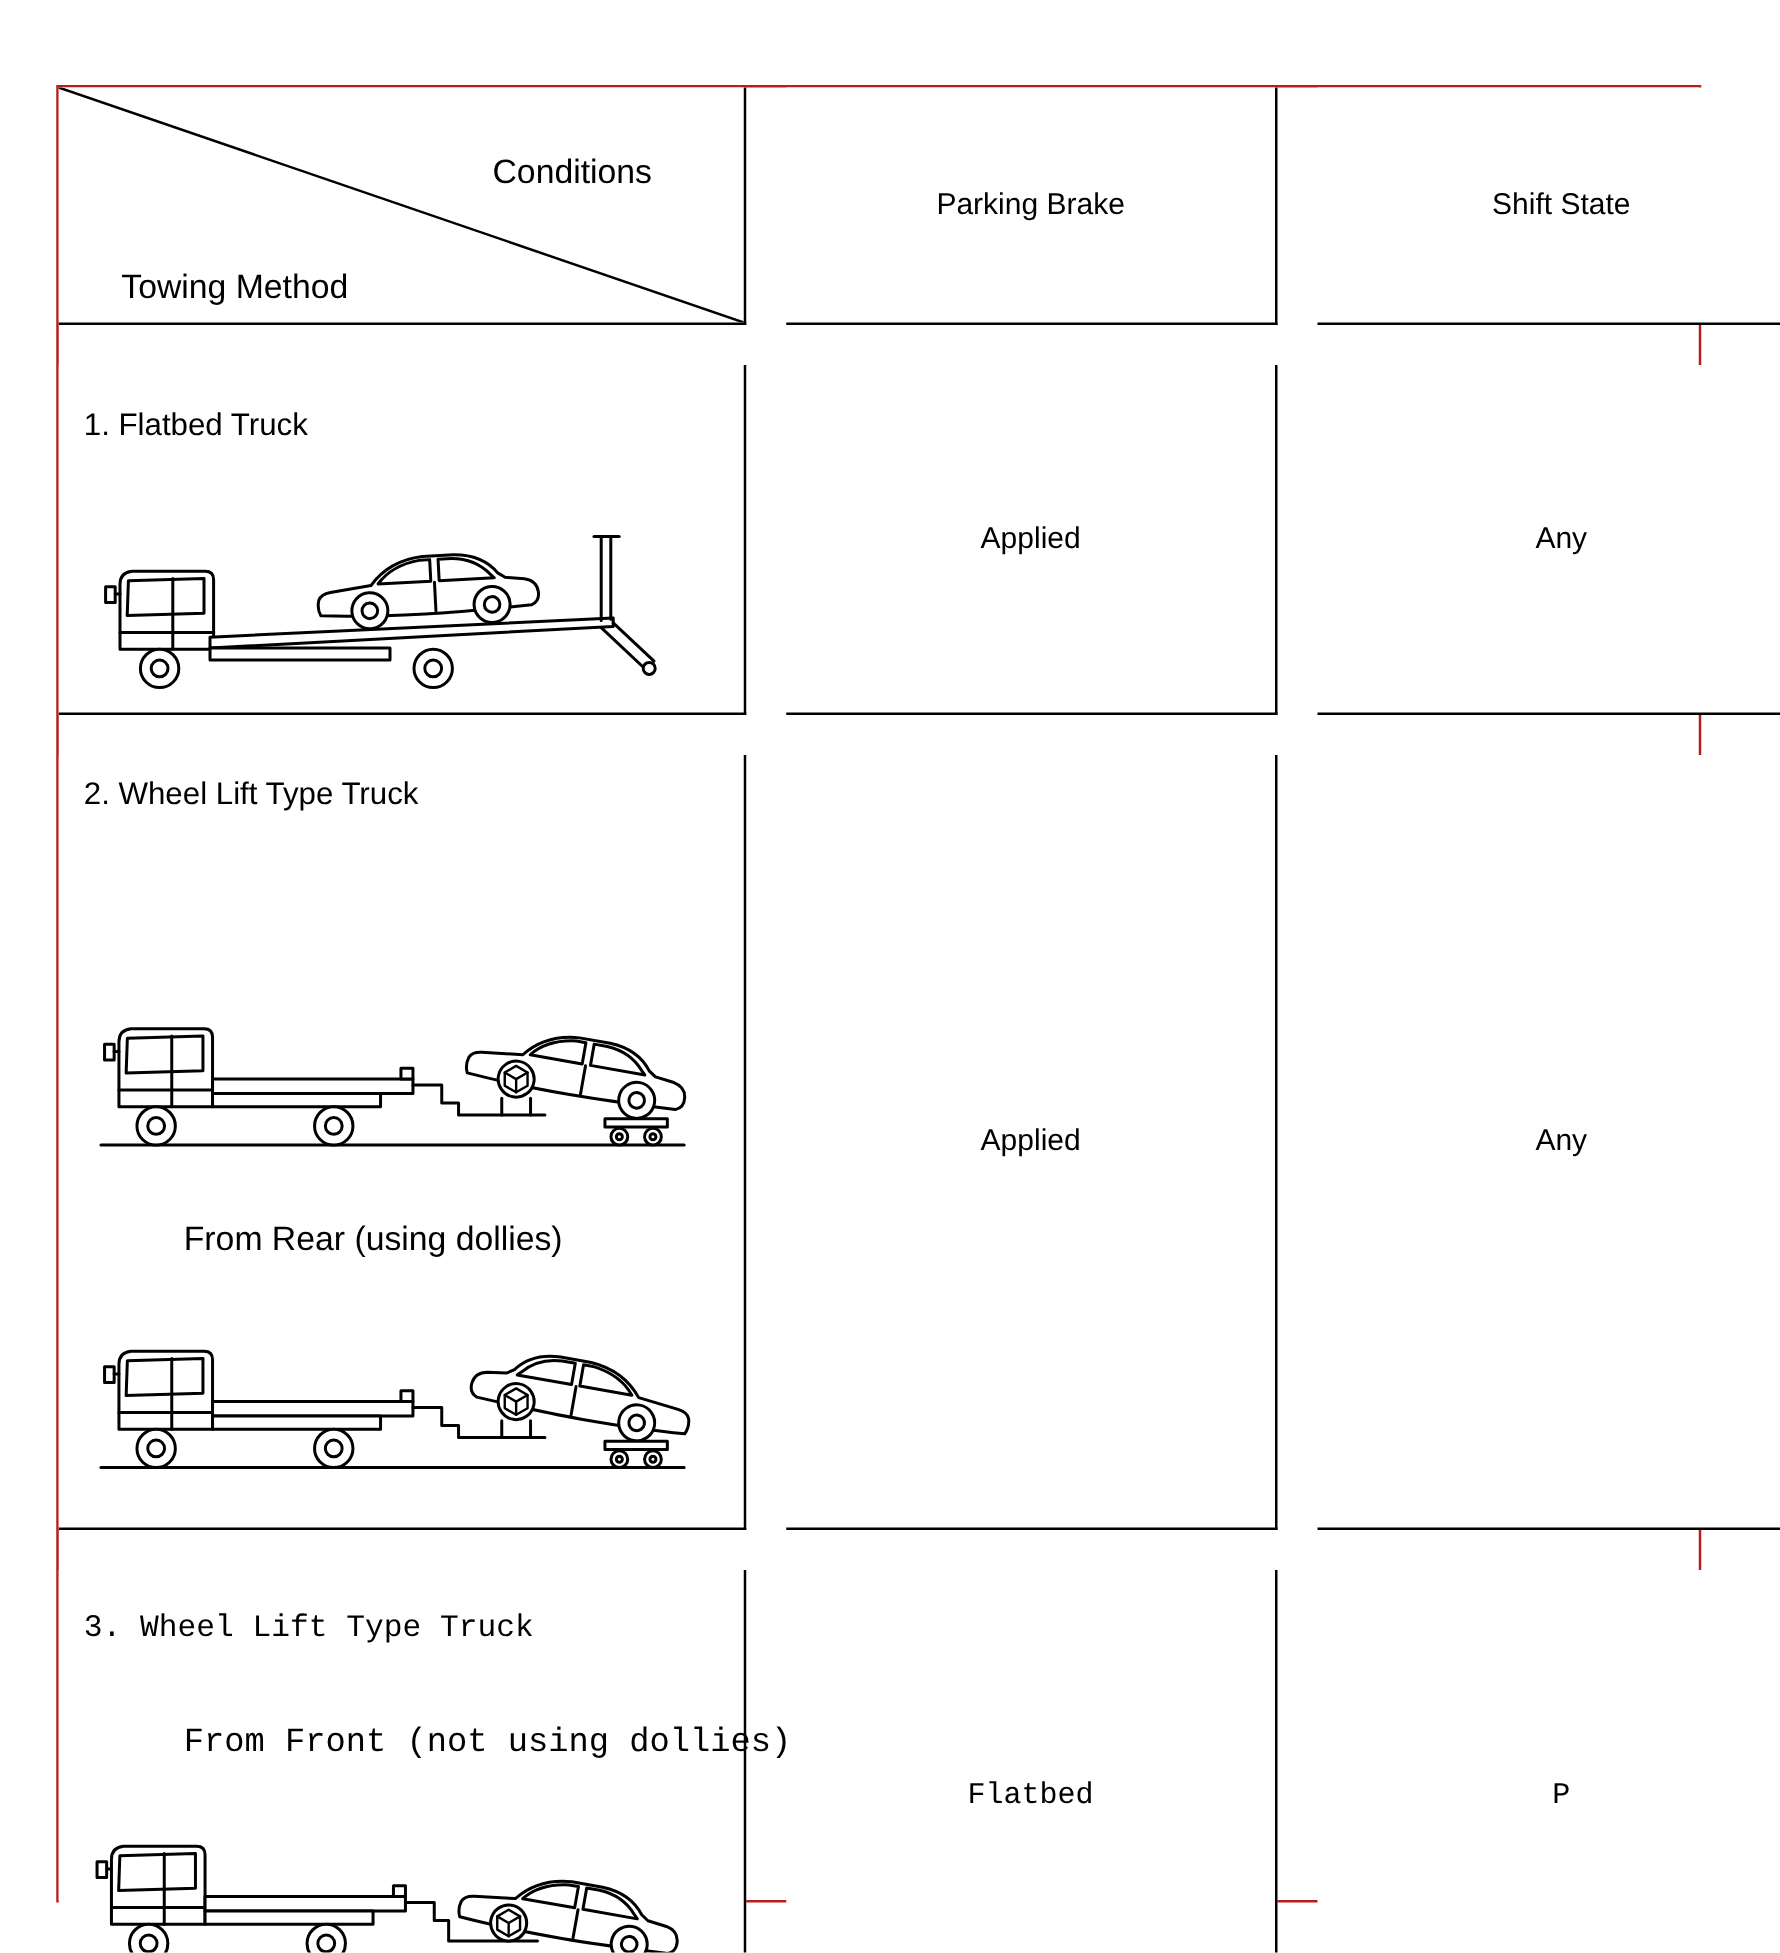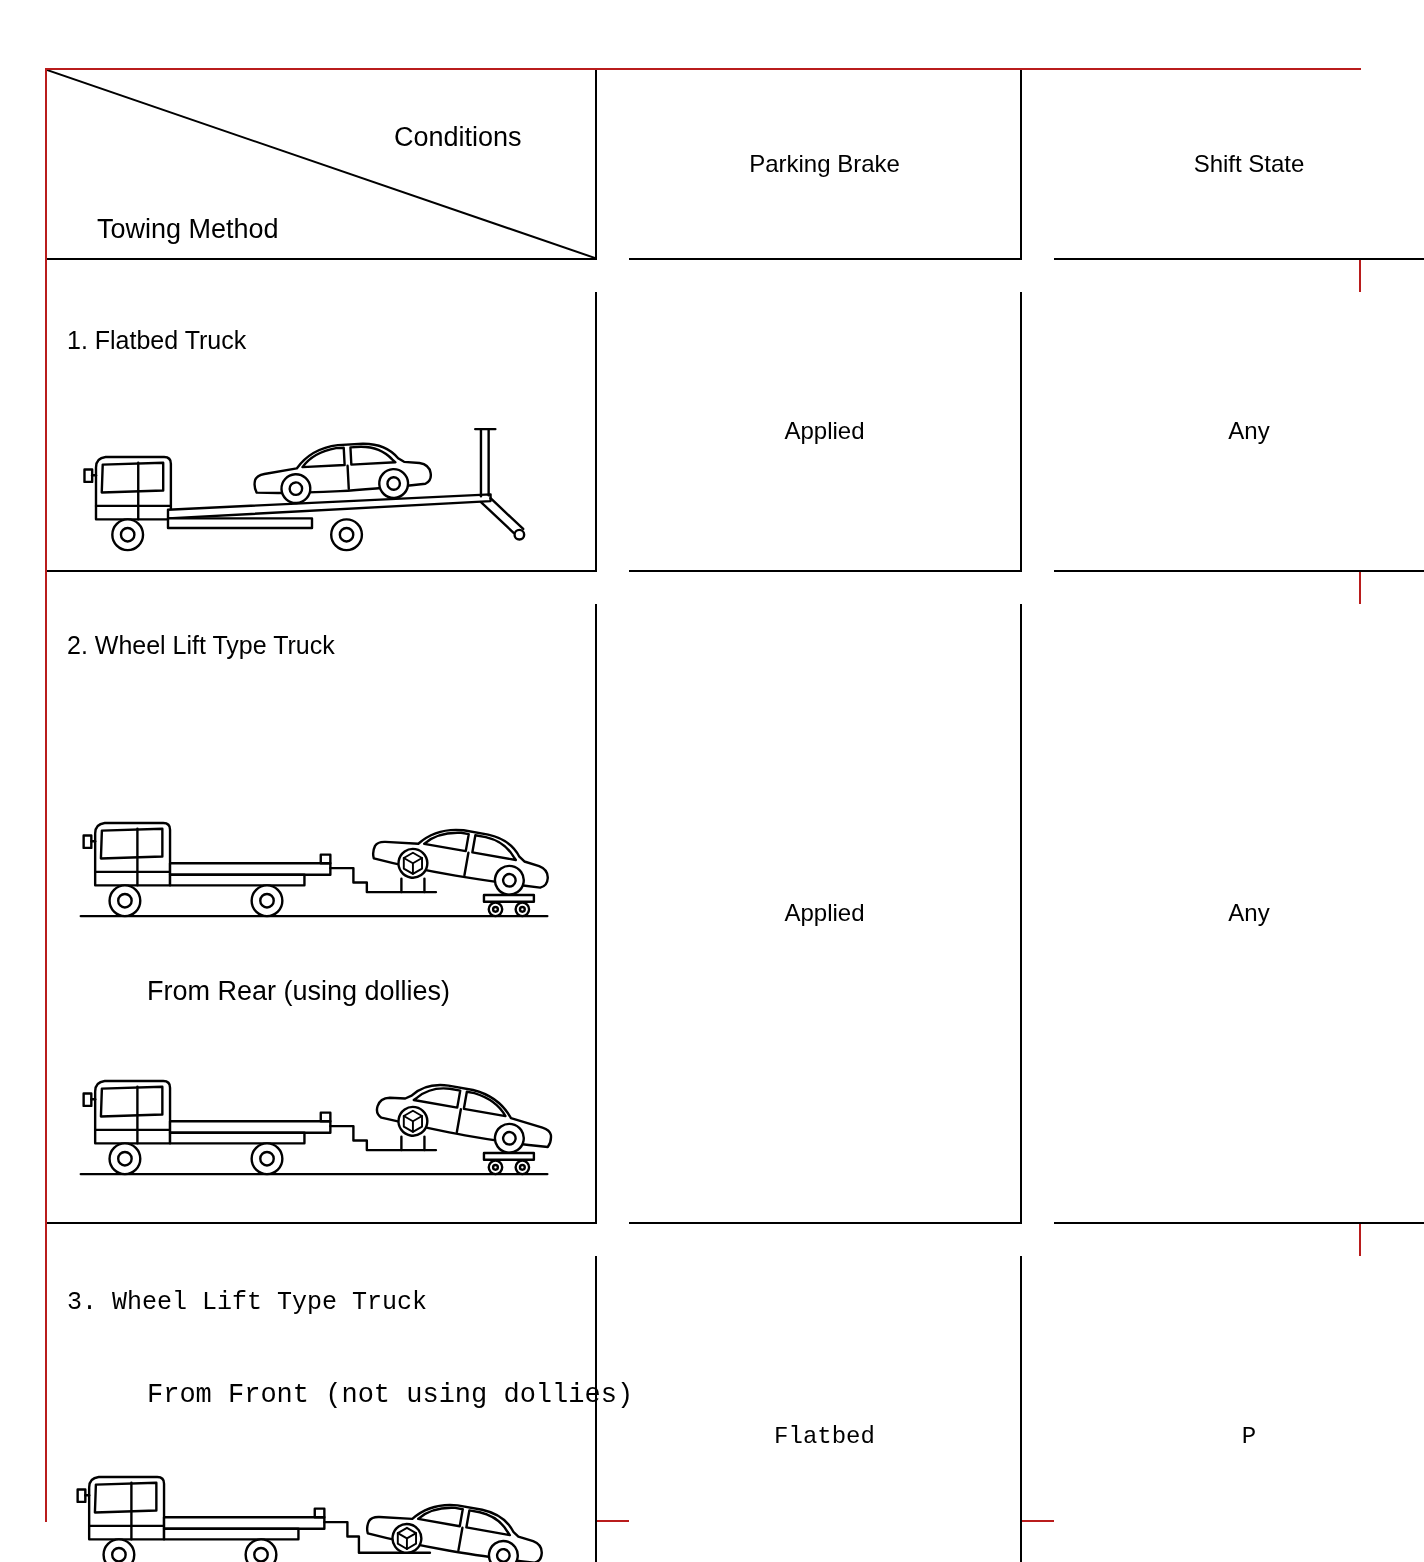--- a/index.html
+++ b/index.html
@@ -120,21 +120,21 @@
     </svg>
   </div>
   <div class="cell center">
     <span>Applied</span>
   </div>
   <div class="cell center last-col">
     <span>Any</span>
   </div>
 
   <div class="cell">
-    <div class="method-title" style="top:27px">2. Wheel Lift Type Truck</div>
+    <div class="method-title" style="top:17px">2. Wheel Lift Type Truck</div>
     <svg class="illus" style="left:28px; top:166px" viewBox="0 0 500 158" width="480" height="152">
       <g stroke="#000" stroke-width="2.5" fill="#fff" stroke-linejoin="round" stroke-linecap="round">
         <line x1="6" y1="152" x2="492" y2="152"></line>
         <use href="#towtruck"></use>
         <path d="M266,102 L290,102 L290,117 L304,117 L304,127 L376,127" fill="none"></path>
         <line x1="340" y1="127" x2="340" y2="113"></line>
         <line x1="364" y1="127" x2="364" y2="113"></line>
         <use href="#sedan" transform="translate(308,49) rotate(10,44,48)"></use>
         <use href="#dolly" transform="translate(426,130)"></use>
         <use href="#liftcube" transform="translate(352,97)"></use>

